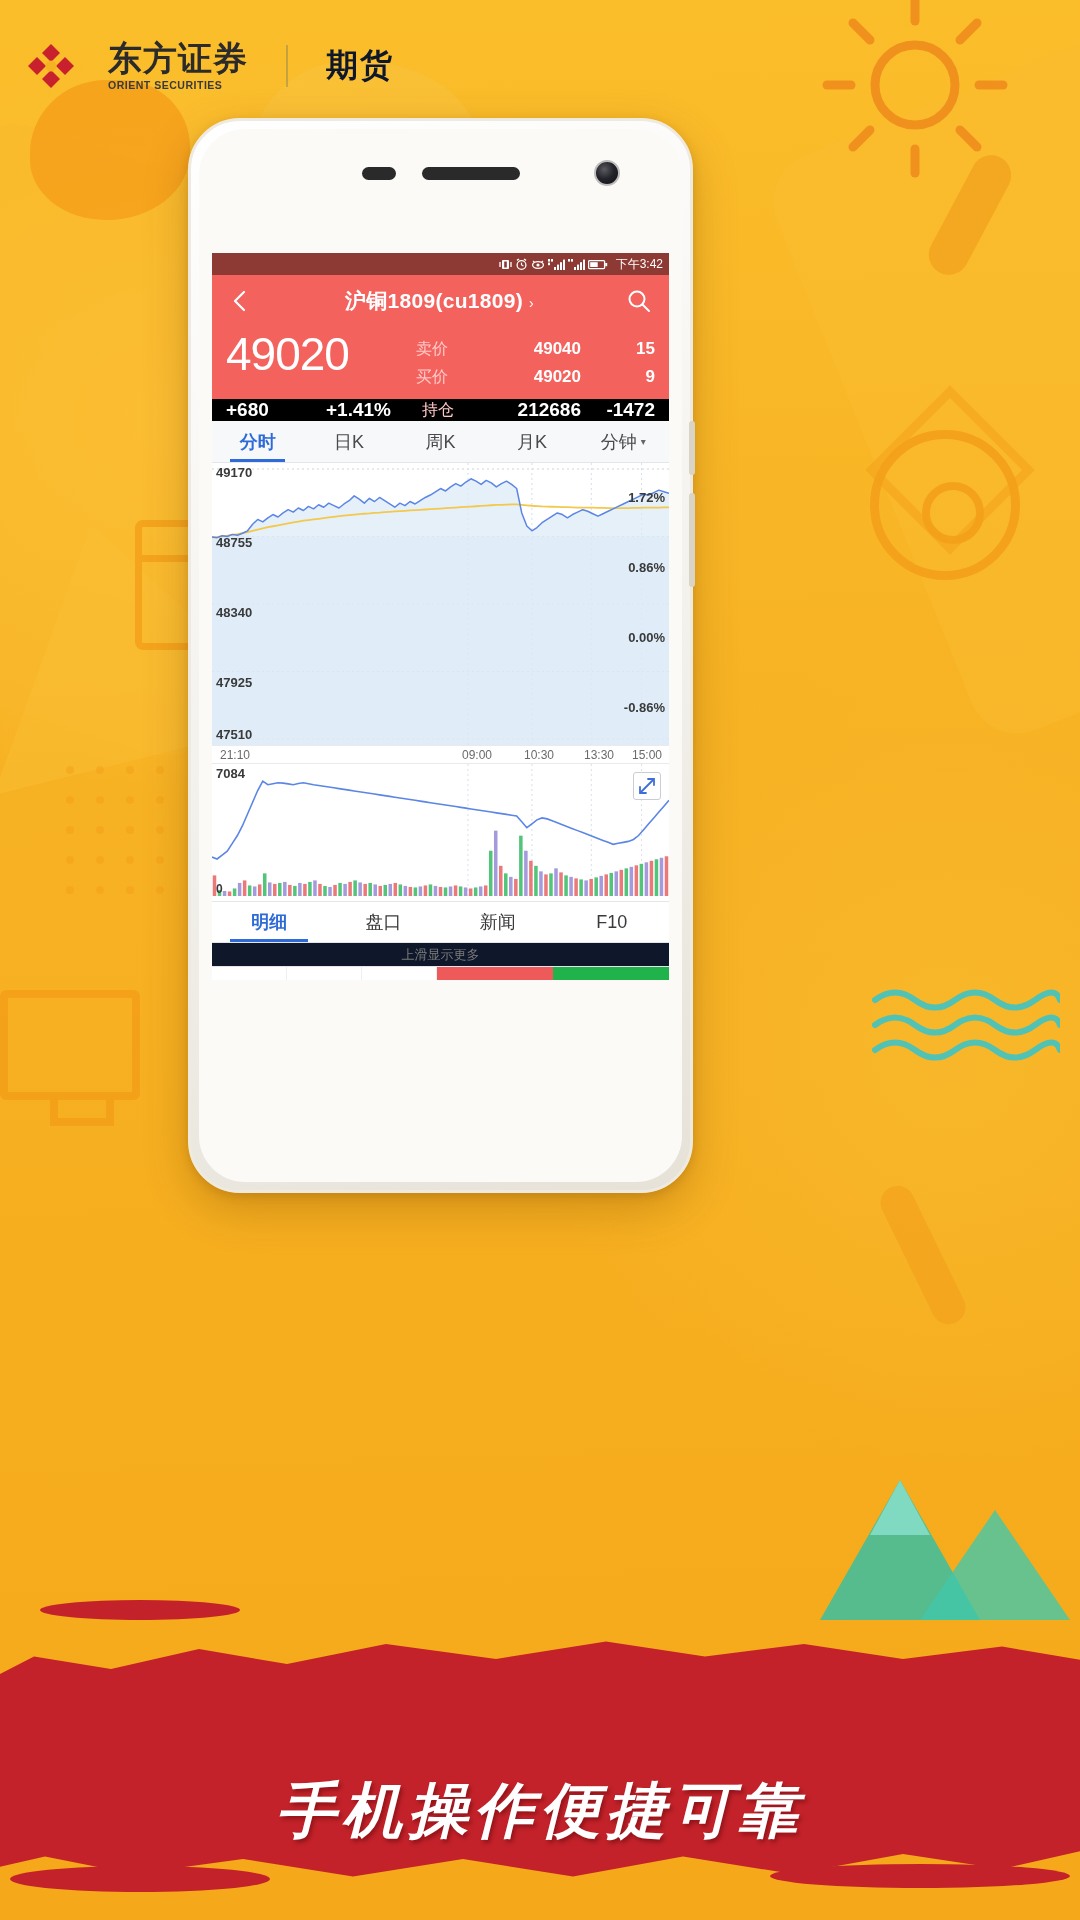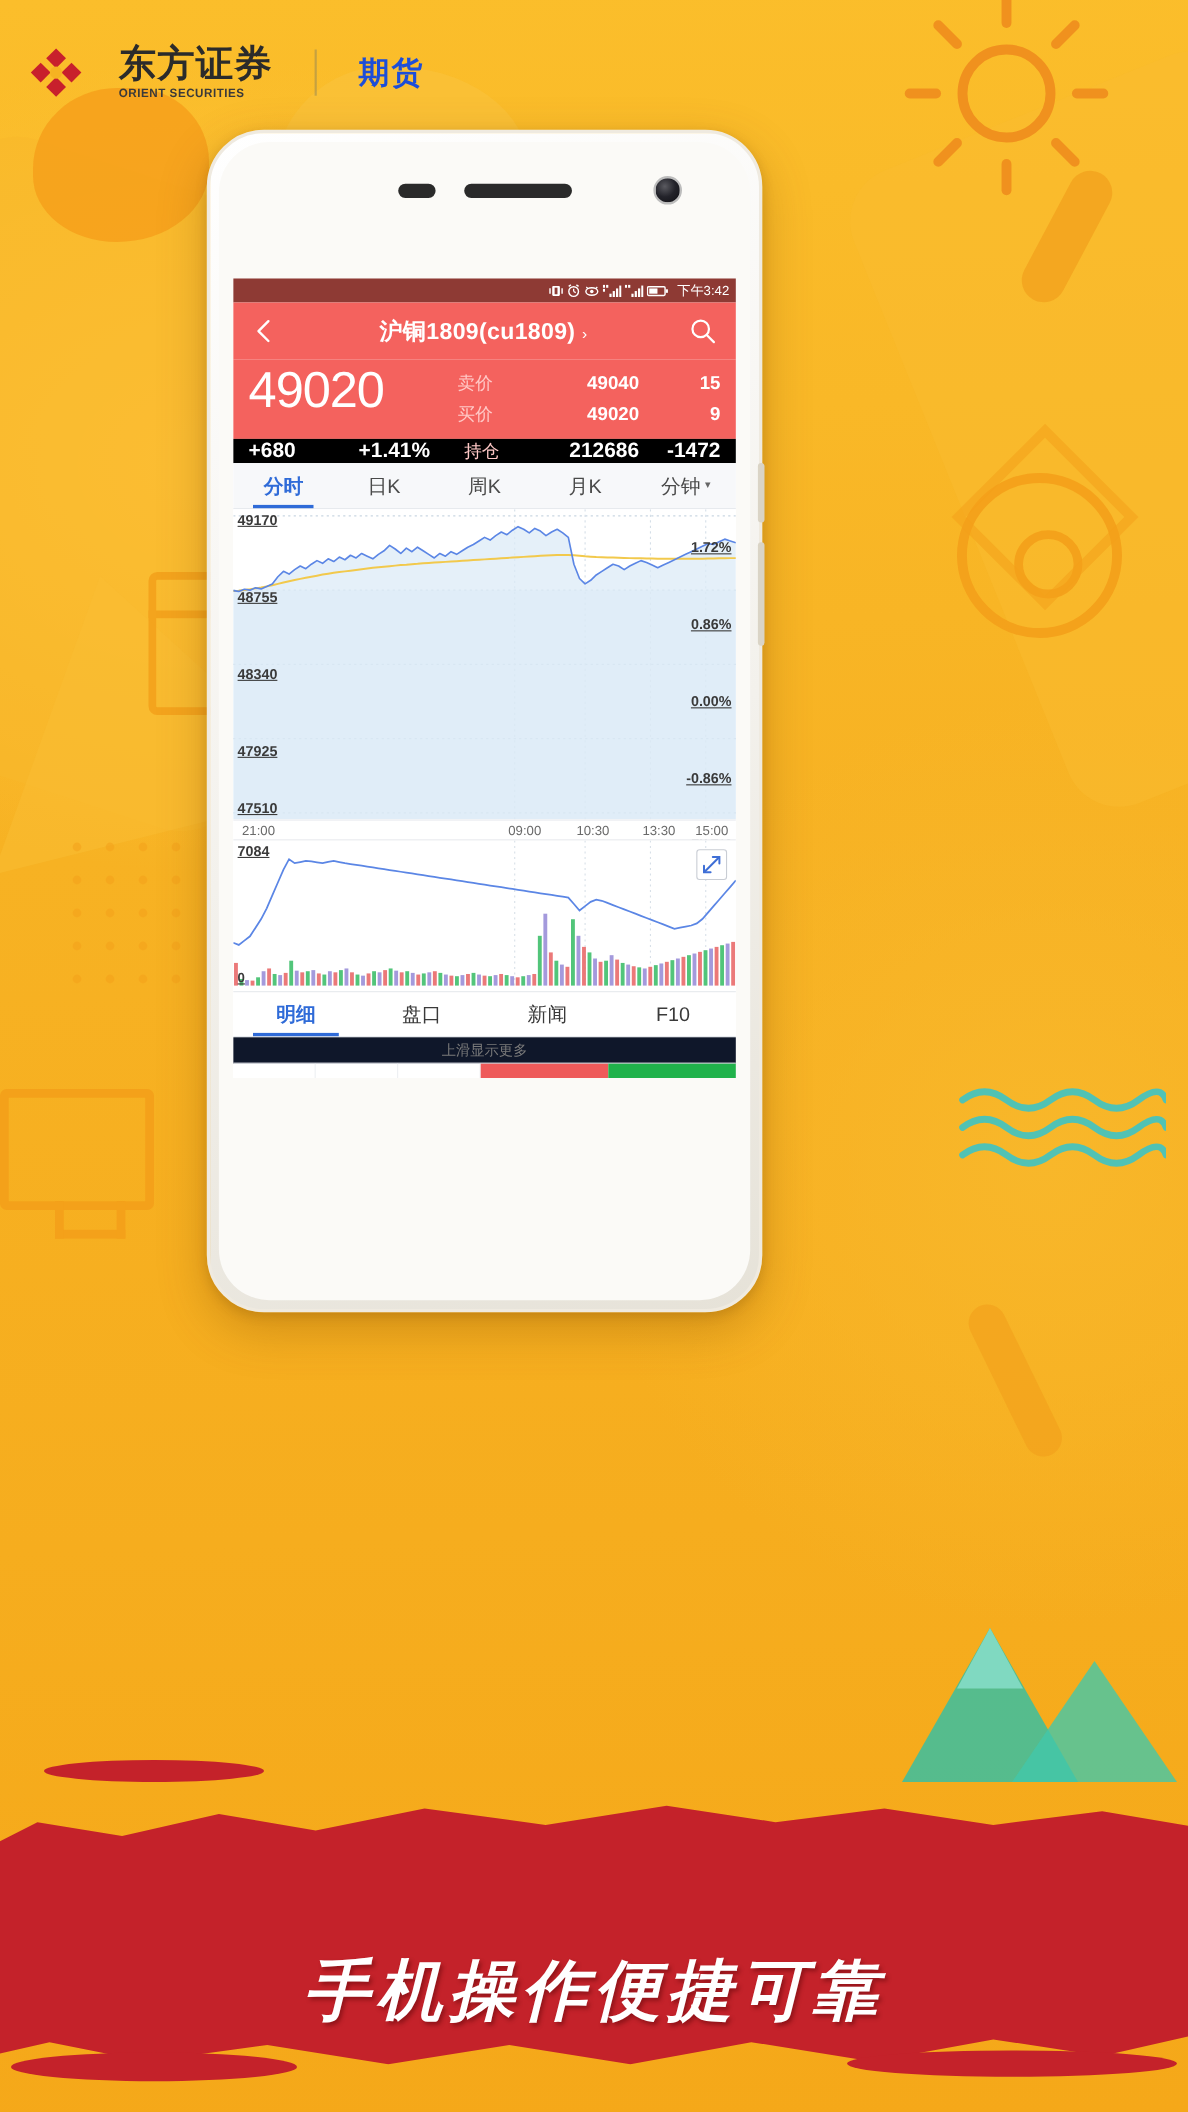--- a/index.html
+++ b/index.html
@@ -95,21 +95,21 @@
   .brand-mark { width:50px; height:50px; position:relative; margin-right:14px; }
   .brand-cn {
     font-size:34px; font-weight:bold; color:#2B2B2B; letter-spacing:1px;
     line-height:1;
   }
   .brand-en {
     font-size:11px; font-weight:bold; color:#3A3A3A; letter-spacing:.5px;
     margin-top:4px; transform:scaleX(.96); transform-origin:left;
   }
   .brand-divider { width:2px; height:42px; background:#9A8A52; opacity:.55; margin:0 20px; }
-  .brand-sub { font-size:28px; font-weight:bold; color:#1d4ed8; letter-spacing:2px;text-align:center; }
+  .brand-sub { font-size:32px; font-weight:bold; color:#0f172a; letter-spacing:2px;text-align:center; }
 
   
   .phone {
     position:absolute; left:188px; top:118px; width:505px; height:1075px;
     background:linear-gradient(160deg,#FFFFFF 0%,#F3F1EC 55%,#E6E2D8 100%);
     border-radius:52px; z-index:10;
     box-shadow:0 16px 44px rgba(120,70,0,.30), 0 3px 10px rgba(120,70,0,.2);
     border:3px solid #EFEAE0;
   }
   .phone-inner {
@@ -196,21 +196,20 @@
   }
   .ktab .caret { font-size:10px; margin-left:4px; color:#666; }
 
   .chart-wrap { position:relative; background:#FFFFFF; }
   .price-chart { position:relative; width:457px; height:300px; background:#FFF; }
   .vol-chart { position:relative; width:457px; height:138px; background:#FFF;
                border-top:1px solid #E8EAEE; }
   .axis-lab {
     position:absolute; font-size:13px; color:#3A3A3A; font-weight:bold;
     background:transparent;
-    text-decoration:underline;
   }
   .axis-lab.right { right:4px;margin-top:25px; }
   .axis-lab.left { left:4px; }
   .time-axis {
     position:absolute; left:0; right:0; bottom:0; height:18px;
     border-top:1px solid #E8EAEE; background:#FFF;
   }
   .time-lab { position:absolute; font-size:12px; color:#6A6A6A; top:2px; }
   .expand-btn {
     position:absolute; right:8px; top:8px; width:28px; height:28px;
@@ -522,21 +521,21 @@
           <div class="axis-lab left" style="top:212px">47925</div>
           <div class="axis-lab left" style="top:264px">47510</div>
 
           <div class="axis-lab right" style="top:2px">1.72%</div>
           <div class="axis-lab right" style="top:72px">0.86%</div>
           <div class="axis-lab right" style="top:142px">0.00%</div>
           <div class="axis-lab right" style="top:212px">-0.86%</div>
           <div class="axis-lab right" style="top:264px">-1.72%</div>
 
           <div class="time-axis">
-            <span class="time-lab" style="left:8px">21:00</span>
+            <span class="time-lab" style="left:8px">21:10</span>
             <span class="time-lab" style="left:250px">09:00</span>
             <span class="time-lab" style="left:312px">10:30</span>
             <span class="time-lab" style="left:372px">13:30</span>
             <span class="time-lab" style="left:420px">15:00</span>
           </div>
         </div>
 
         <div class="vol-chart">
           <svg id="volSvg" width="457" height="138" viewBox="0 0 457 138" style="position:absolute;top:0;left:0;">
               <line x1="255.92000000000002" x2="255.92000000000002" y1="0" y2="132" stroke="#D8E0E8" stroke-width="1" stroke-dasharray="2,3"></line>

